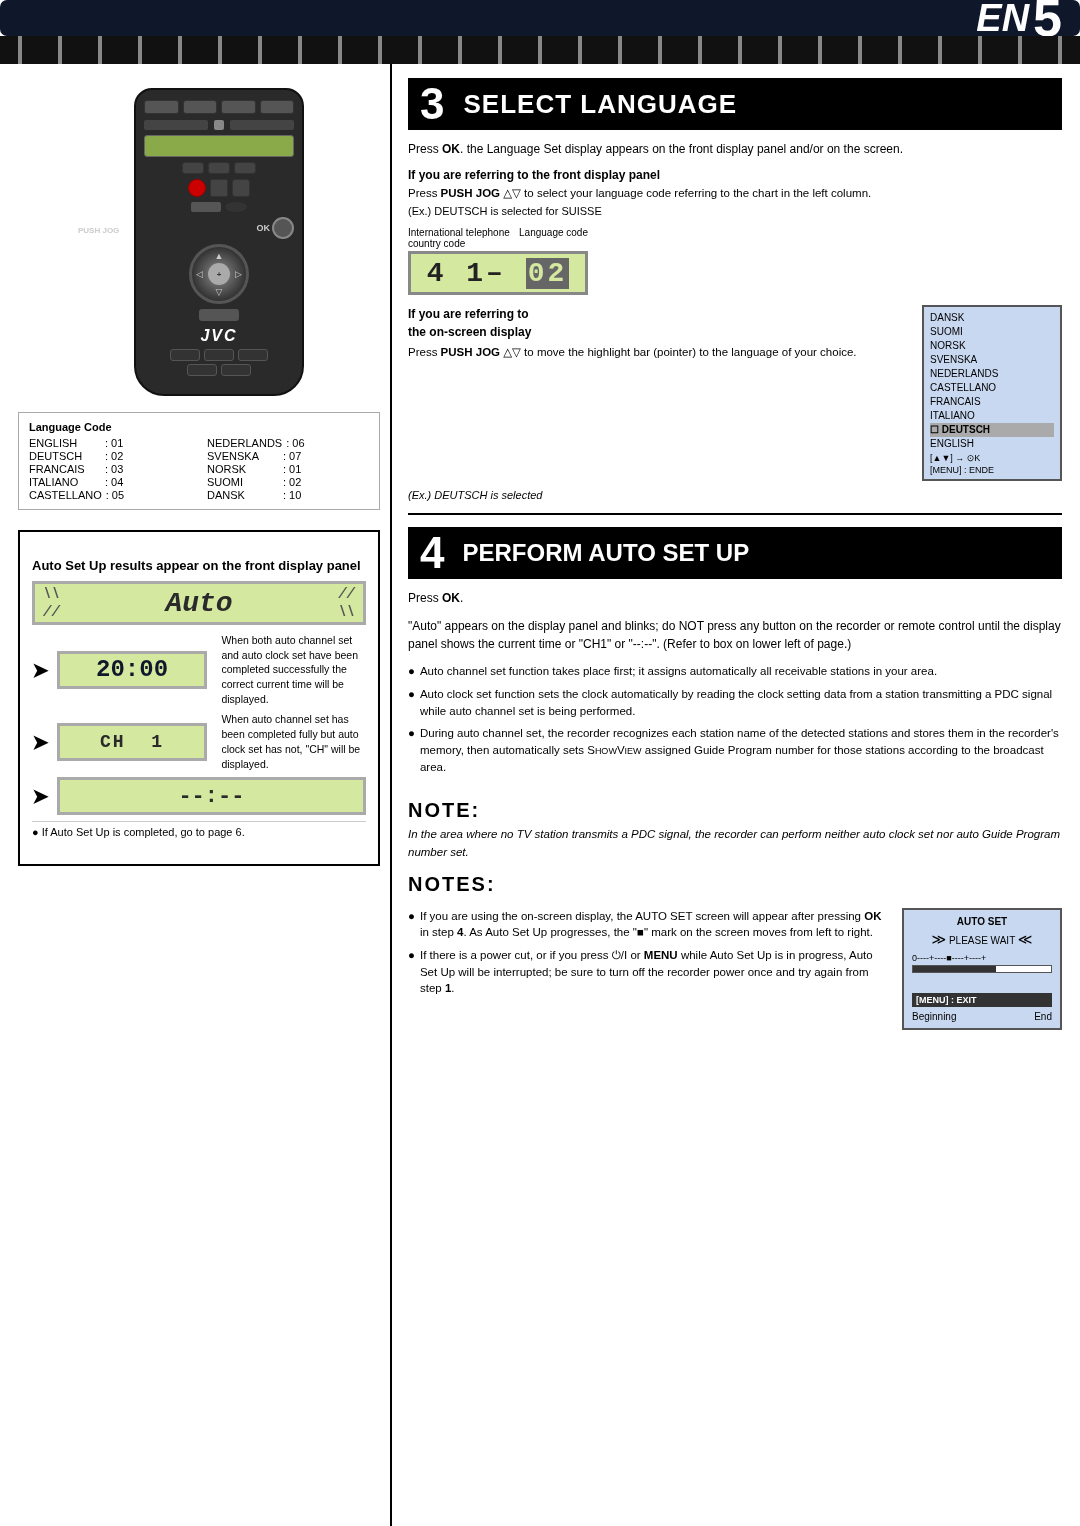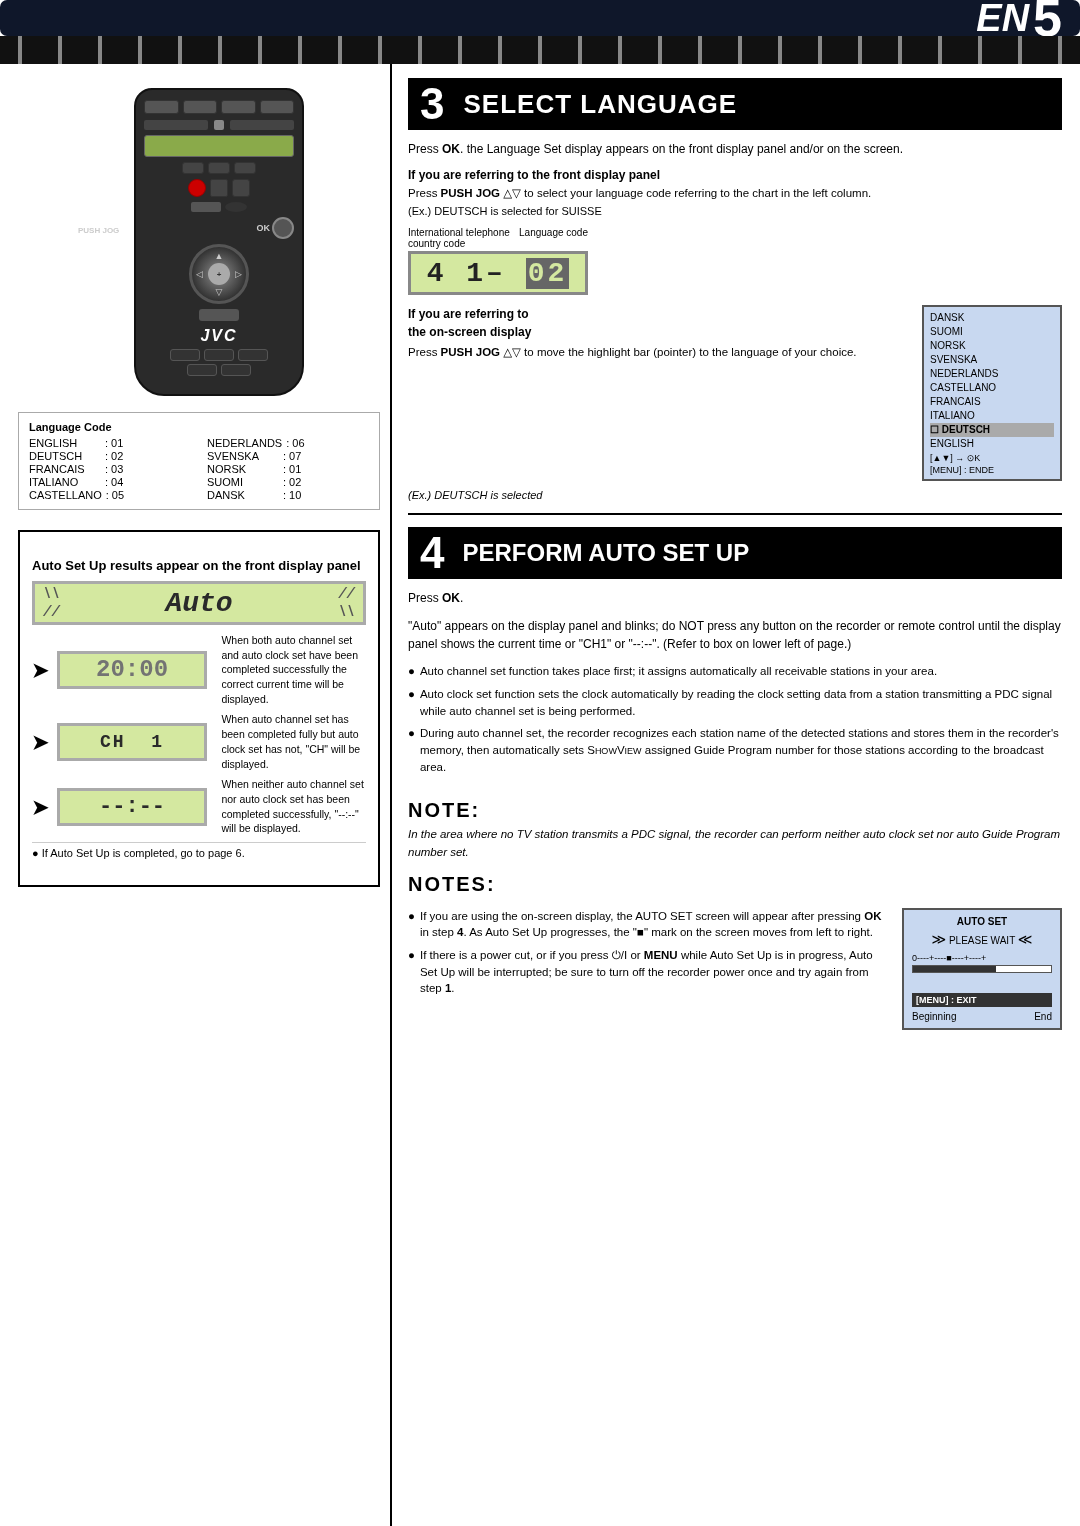--- a/index.html
+++ b/index.html
@@ -272,21 +272,21 @@
       border: 3px solid #aaa;
       background: #d4e8a0;
       height: 38px;
       flex: 1;
       display: flex;
       align-items: center;
       justify-content: center;
       font-size: 24px;
       font-family: 'Courier New', monospace;
       font-weight: bold;
-      color: #737373;
+      color: #0f172a;
     }
     .display-panel-ch {
       border: 3px solid #aaa;
       background: #d4e8a0;
       height: 38px;
       flex: 1;
       display: flex;
       align-items: center;
       justify-content: center;
       font-size: 22px;
@@ -707,21 +707,20 @@
 
       <div class="display-row">
         <span class="arrow-indicator">➤</span>
         <div class="display-panel-ch" style="font-size:18px;letter-spacing:2px;">CH &nbsp;1</div>
         <div style="flex:1;font-size:10.5px;line-height:1.4;padding-left:6px;">When auto channel set has been completed fully but auto clock set has not, "CH" will be displayed.</div>
       </div>
 
       <div class="display-row">
         <span class="arrow-indicator">➤</span>
         <div class="display-panel-dash">--:--</div>
-        <div style="flex:1;font-size:10.5px;line-height:1.4;padding-left:6px;">When neither auto channel set nor auto clock set has been completed successfully, "--:--" will be displayed.</div>
       </div>
 
       <div class="auto-setup-note">● If Auto Set Up is completed, go to page 6.</div>
     </div>
 
   </div>
 
   <div class="right-col">
 
     <div class="section-header">

